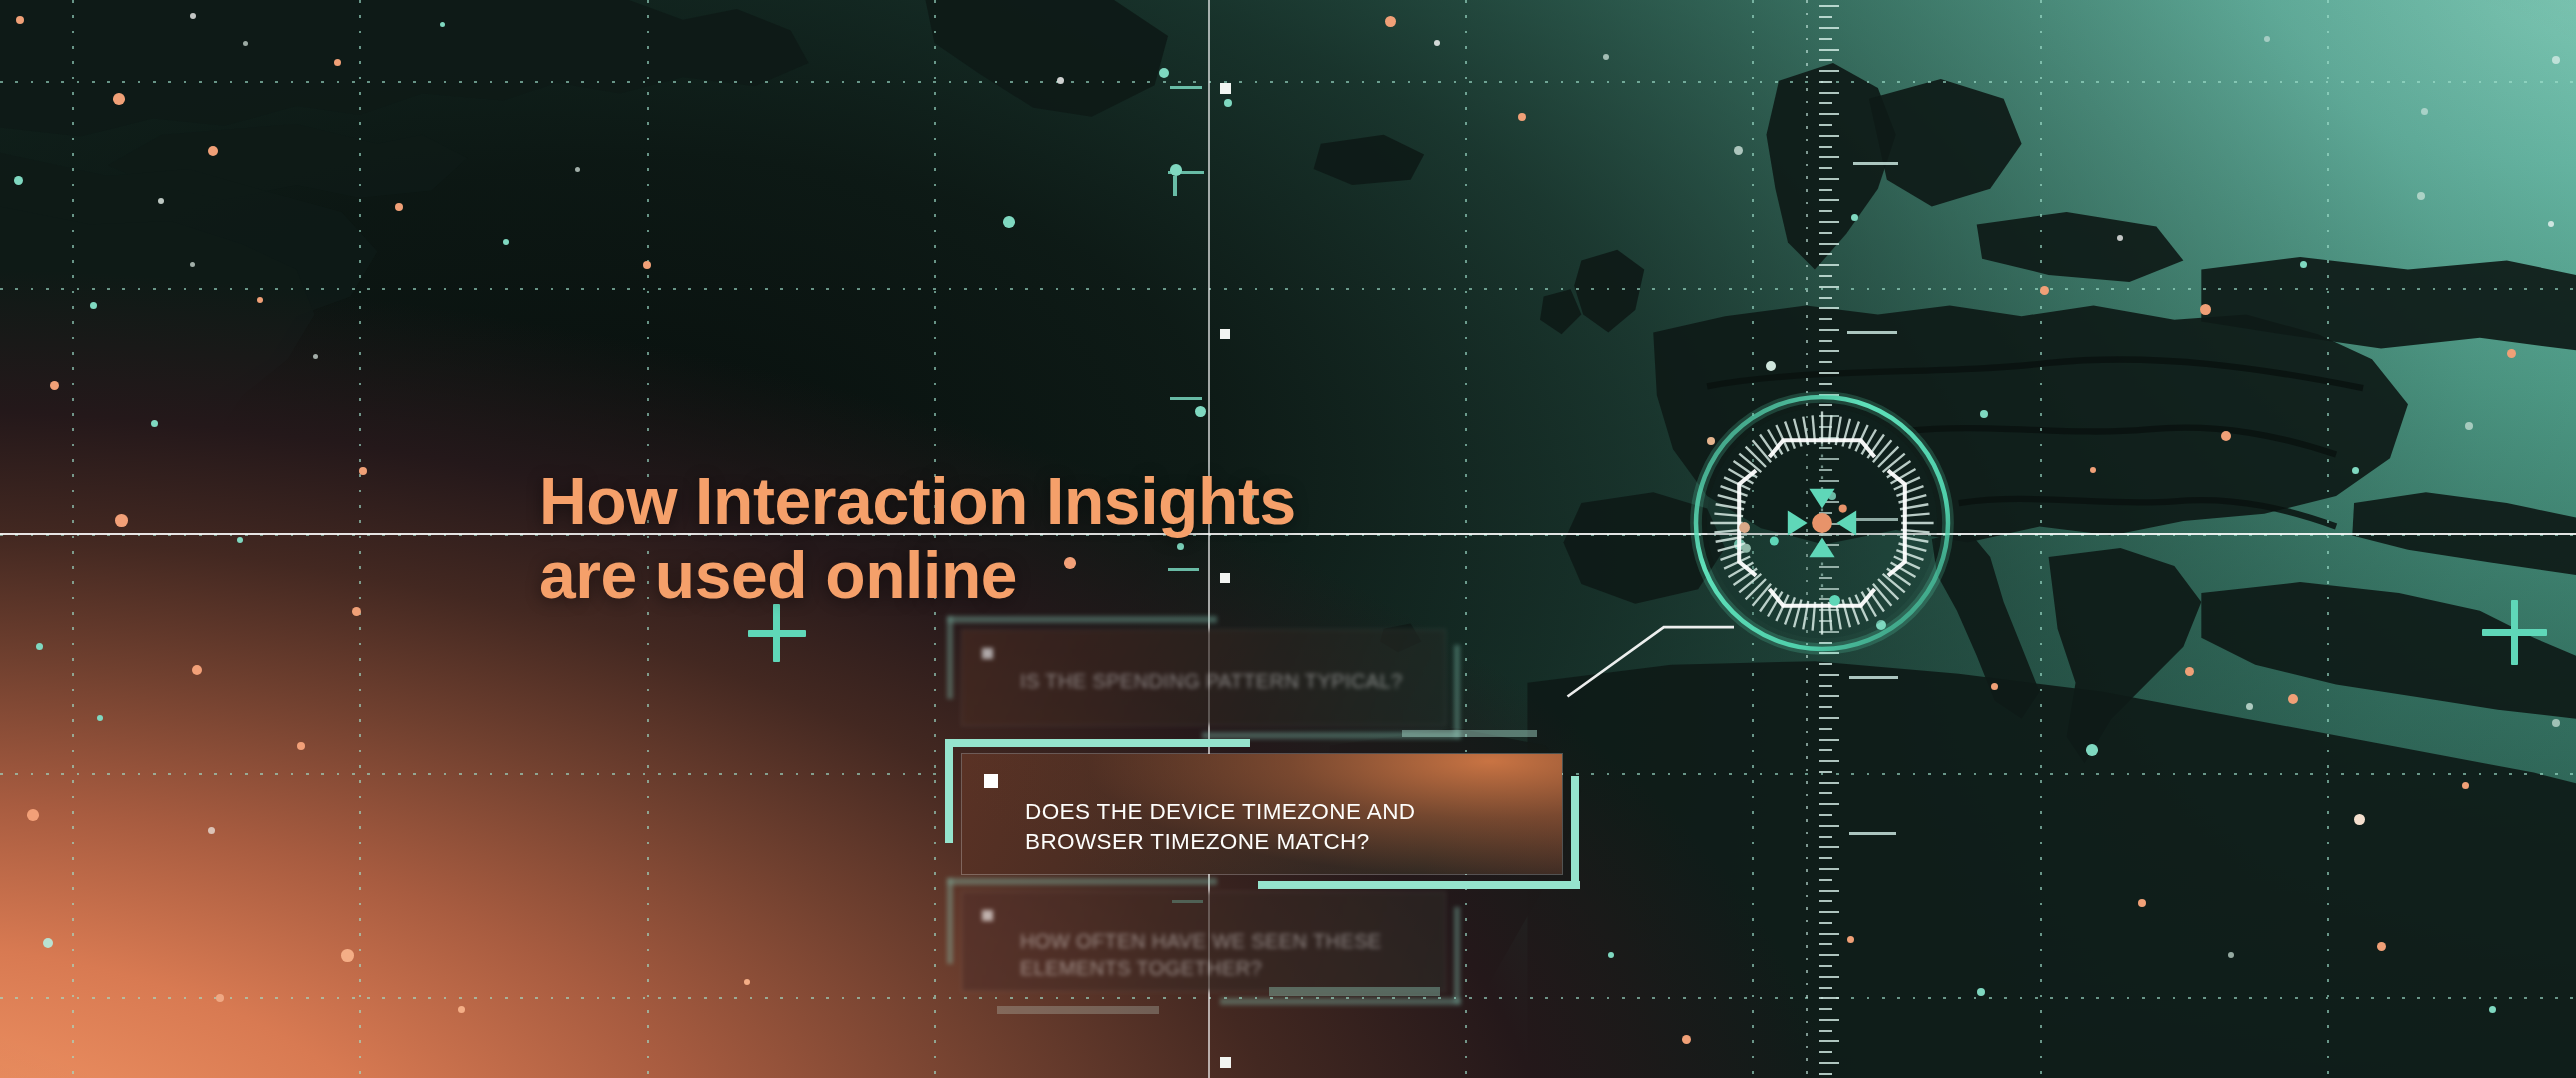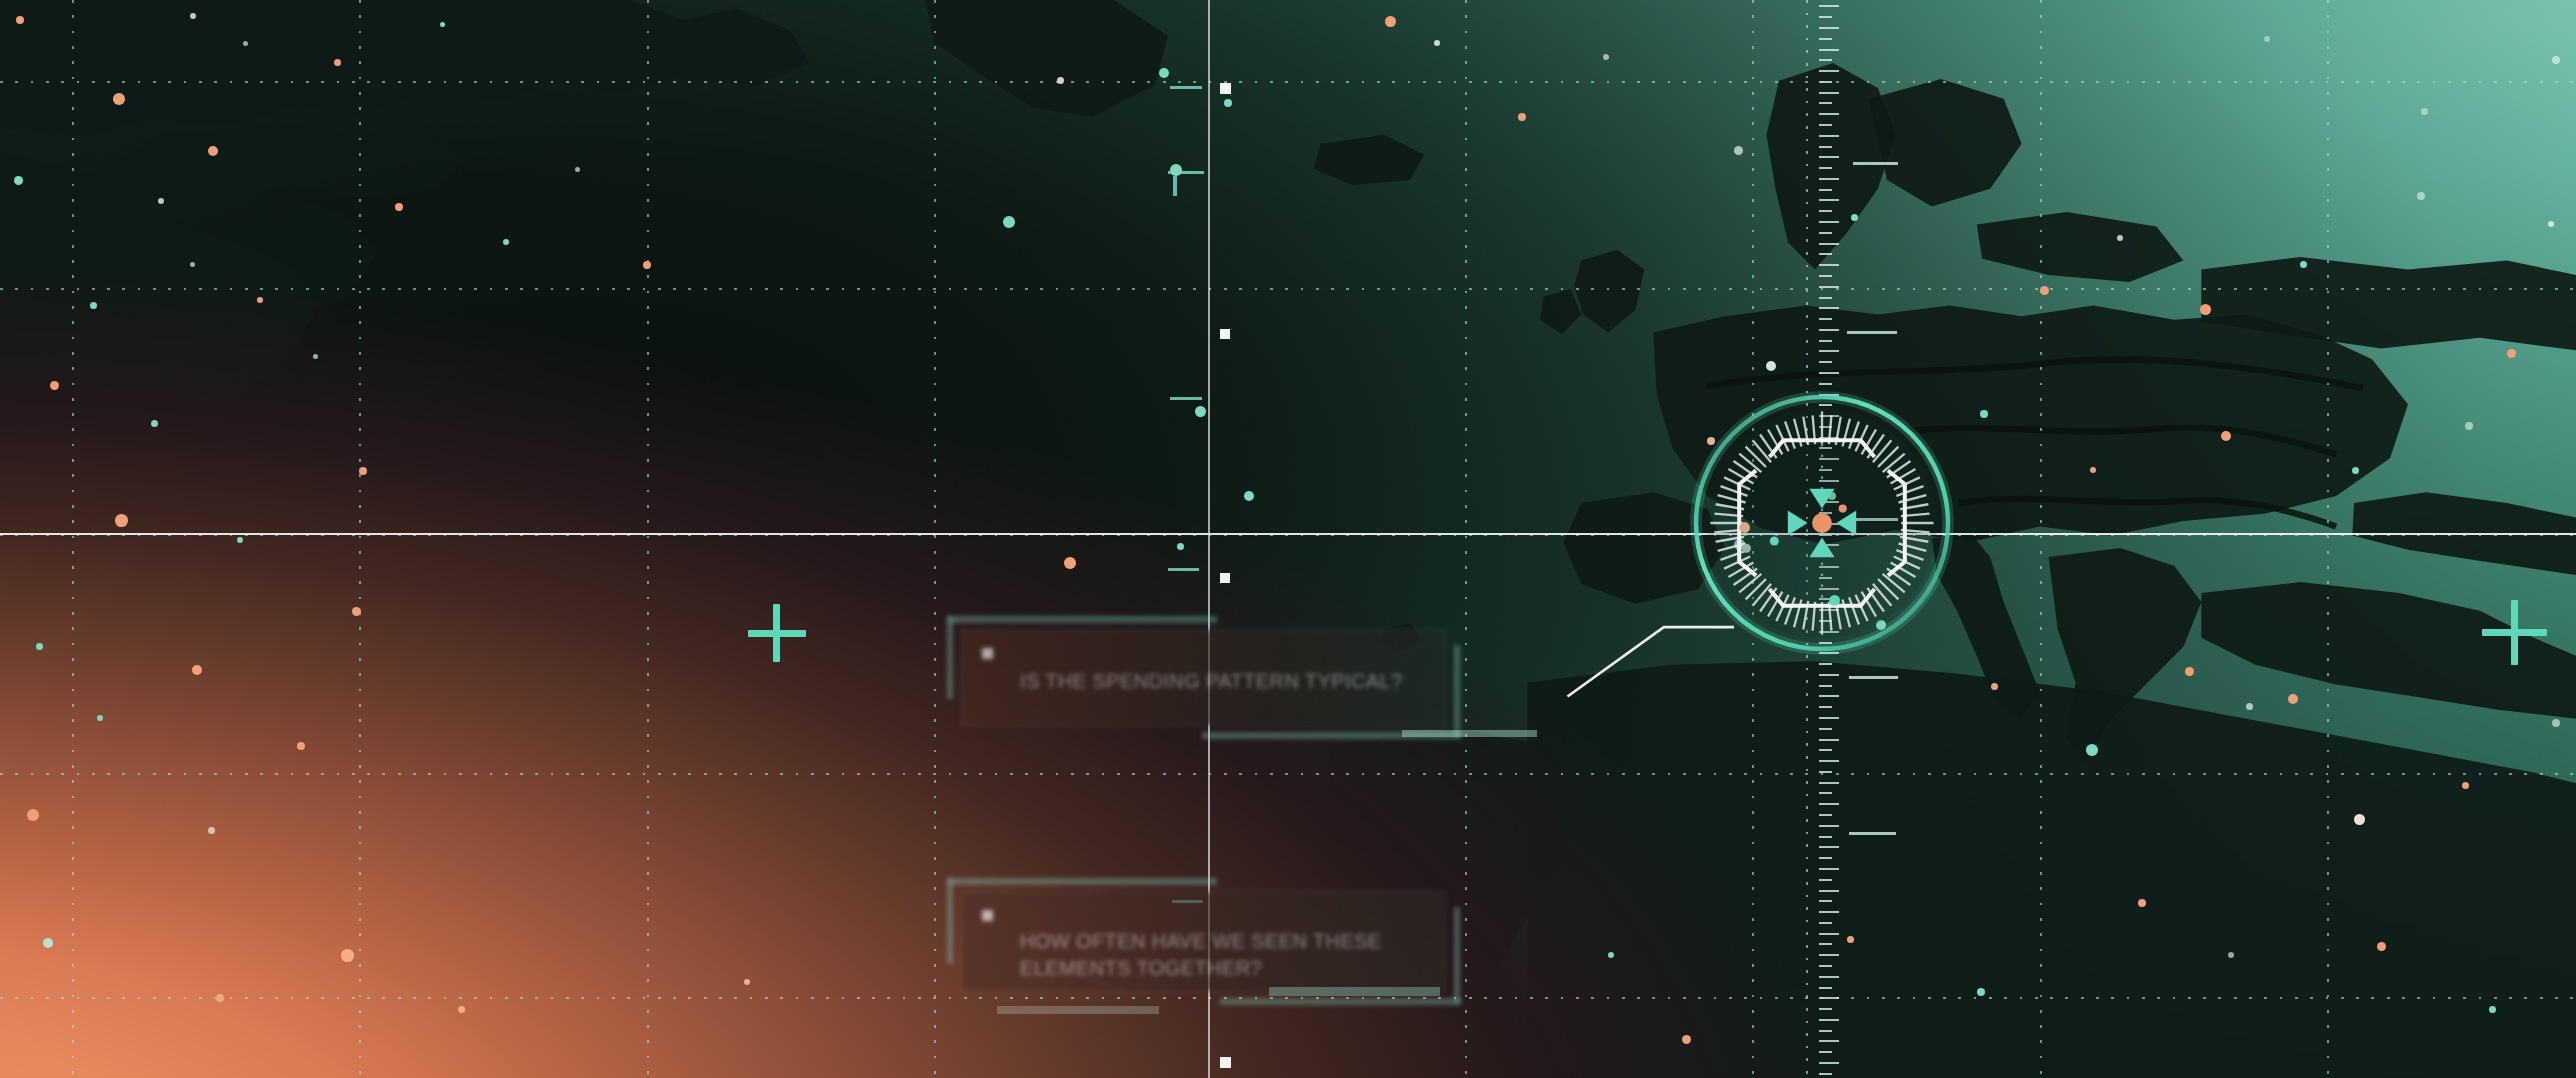--- a/index.html
+++ b/index.html
@@ -712,33 +712,48 @@
       <circle cx="248" cy="480" r="0" fill="none"></circle>
       <circle cx="247" cy="170" r="0" fill="none"></circle>
       <circle cx="248" cy="243" r="0" fill="none"></circle>
       <circle cx="97" cy="170" r="5" fill="#5fd7b8"></circle>
       <circle cx="164" cy="236" r="6" fill="#5fd7b8"></circle>
       <circle cx="64" cy="155" r="6" fill="#d8a888"></circle>
       <circle cx="66" cy="178" r="5" fill="#8fb8a8"></circle>
     </svg>
   </div>
 
+  <h1 class="headline" style="left:539px; top:465px;">How Interaction Insights
+are used online</h1>
 
   <div class="card-wrap dim" style="left:961px; top:629px; width:485px; height:97px;">
     <div class="brk" style="left:-14.4px; top:-12.6px; width:270px; height:6.3px;"></div>
     <div class="brk" style="left:-14.4px; top:-12.6px; width:6.3px;   height:83px;"></div>
     <div class="brk" style="left:241px; right:-14.4px; bottom:-12.6px; height:6.3px; width:259px;"></div>
     <div class="brk" style="right:-14.4px; top:16px; width:6.3px;   height:93px;"></div>
     <div class="card">
       <div class="card-fill" style="background:linear-gradient(115deg,#4a2c22 0%,#3a2720 34%,#2a2520 62%,#1f2b26 100%);"></div>
       <div class="bullet" style="left:20px; top:18px; width:10.8px; height:10.8px;"></div>
       <div class="card-text" style="left:58px; top:38px; right:21.6px; font-size:20px;">IS THE SPENDING PATTERN TYPICAL?</div>
     </div>
   </div>
 
+  <div class="card-wrap" style="left:961px; top:753px; width:602px; height:122px;">
+    <div class="brk" style="left:-16px; top:-14.4px; width:305px; height:8px;"></div>
+    <div class="brk" style="left:-16px; top:-14.4px; width:8px;   height:104px;"></div>
+    <div class="brk" style="left:297px; bottom:-14.4px; width:322px; height:8px;"></div>
+    <div class="brk" style="right:-16px; top:23.4px; width:8px;   height:113px;"></div>
+    <div class="card" style="border-color:rgba(255,255,255,.25);">
+      <div class="card-fill" style="background:linear-gradient(108deg,#5a3225 0%,#4e2e23 20%,#3e2a22 42%,#2e2622 62%,#2a2722 78%,#3b2b24 100%);"></div>
+      <div class="card-fill" style="background:radial-gradient(120% 170% at 88% 6%, rgba(214,122,70,.92) 0%, rgba(176,98,58,.55) 28%, rgba(90,54,38,.18) 56%, rgba(0,0,0,0) 76%);"></div>
+      <div class="bullet" style="left:21.6px; top:20px; width:14.4px; height:14.4px;"></div>
+      <div class="card-text" style="left:63px; top:43px; right:25px; font-size:22.5px;">DOES THE DEVICE TIMEZONE AND
+BROWSER TIMEZONE MATCH?</div>
+    </div>
+  </div>
 
   <div class="card-wrap dim" style="left:961px; top:891px; width:485px; height:101px;">
     <div class="brk" style="left:-14.4px; top:-12.6px; width:270px; height:6.3px;"></div>
     <div class="brk" style="left:-14.4px; top:-12.6px; width:6.3px;   height:86px;"></div>
     <div class="brk" style="left:259px; bottom:-12.6px; width:241px; height:6.3px;"></div>
     <div class="brk" style="right:-14.4px; top:16px; width:6.3px;   height:97px;"></div>
     <div class="card">
       <div class="card-fill" style="background:linear-gradient(110deg,#53302a 0%,#462c25 30%,#352823 60%,#2b2a26 100%);"></div>
       <div class="bullet" style="left:20px; top:18px; width:10.8px; height:10.8px;"></div>
       <div class="card-text" style="left:58px; top:36px; right:21.6px; font-size:20px;">HOW OFTEN HAVE WE SEEN THESE

